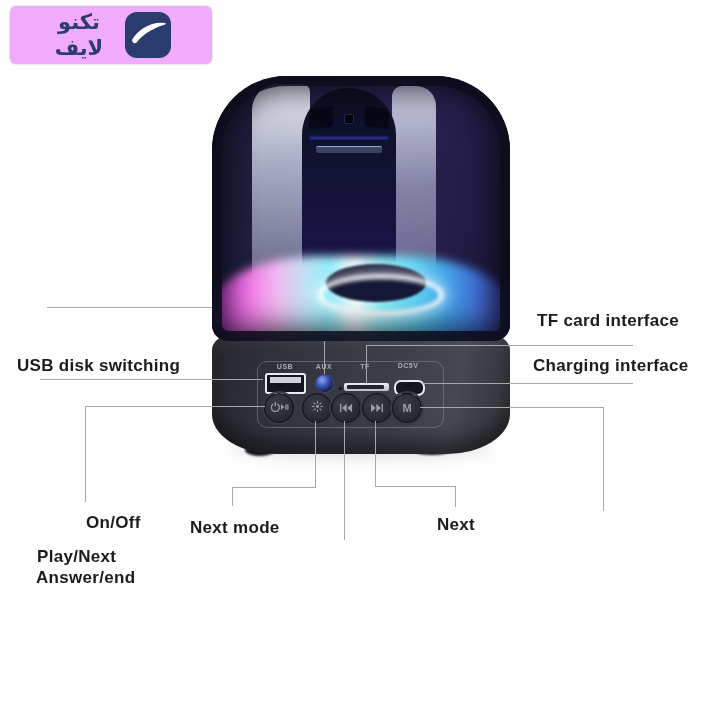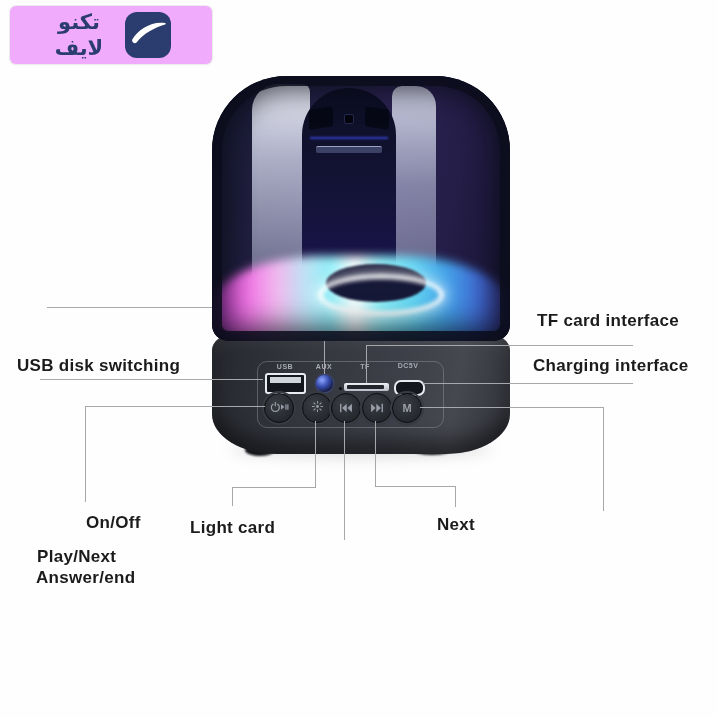--- a/index.html
+++ b/index.html
@@ -218,16 +218,16 @@
 
   <div class="cl h" style="left:420px;top:407px;width:183px;"></div>
   <div class="cl v" style="left:603px;top:407px;height:104px;"></div>
 
   <div class="lbl" style="left:17px;top:356px;">USB disk switching</div>
   <div class="lbl" style="left:537px;top:311px;">TF card interface</div>
   <div class="lbl" style="left:533px;top:356px;">Charging interface</div>
   <div class="lbl" style="left:52px;top:513px;margin-left:34px;">On/Off</div>
   <div class="lbl" style="left:37px;top:547px;">Play/Next</div>
   <div class="lbl" style="left:36px;top:568px;">Answer/end</div>
-  <div class="lbl" style="left:190px;top:518px;">Light card</div>
+  <div class="lbl" style="left:190px;top:518px;">Next mode</div>
   <div class="lbl" style="left:437px;top:515px;">Next</div>
 
 </div>
 
 </body></html>

